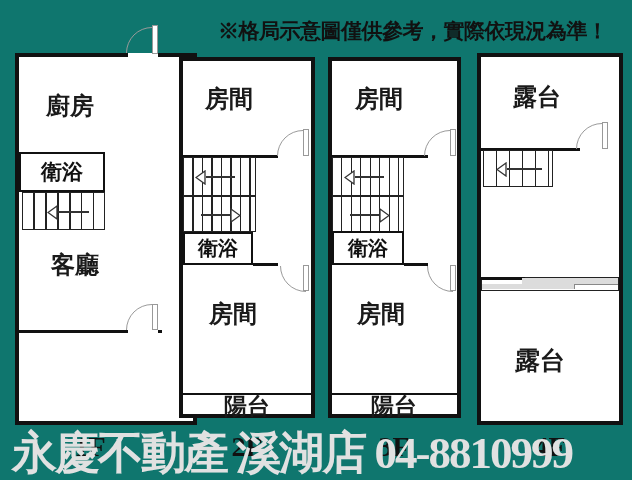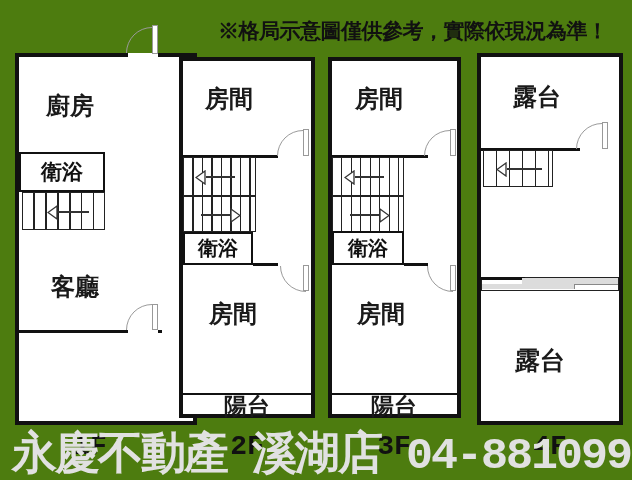--- a/index.html
+++ b/index.html
@@ -1,17 +1,17 @@
 <!DOCTYPE html>
 <html><head>
 <meta charset="utf-8">
 <style>
   html,body{margin:0;padding:0;background:#fff;}
-  .stage{position:relative;width:632px;height:480px;background:#4d7c0f;overflow:hidden;
-         font-family:Liberation Mono, monospace;color:#111;}
+  .stage{position:relative;width:632px;height:480px;background:#0f766e;overflow:hidden;
+         font-family:Liberation Serif, serif;color:#111;}
   .notice{position:absolute;left:218px;top:17px;font-size:21px;font-weight:700;
           letter-spacing:-0.5px;white-space:nowrap;color:#111;}
   .panel{position:absolute;border:4px solid #111;background:#fff;box-sizing:border-box;}
   #p1{left:15px;top:53px;width:182px;height:372px;}
   #p2{left:179px;top:57px;width:136px;height:361px;}
   #p3{left:328px;top:57px;width:133px;height:361px;}
   #p4{left:477px;top:53px;width:146px;height:372px;}
   .lbl{position:absolute;transform:translate(-50%,-50%);font-size:24px;font-weight:600;
        white-space:nowrap;color:#1a1a1a;}
   .wall{position:absolute;background:#111;}
@@ -62,21 +62,21 @@
 
     <div class="stairs tread12" style="left:3px;top:135px;width:83px;height:38px;">
       <div class="arrow" style="left:24px;top:11px;width:42px;">
         <svg width="11" height="15" viewBox="0 0 11 15">
             <path d="M10 1 L1 7.5 L10 14 Z" fill="#fff" stroke="#333" stroke-width="1.3"></path>
           </svg>
         <i class="shaft"></i>
       </div>
     </div>
 
-    <div class="lbl" style="left:56px;top:230px;">客廳</div>
+    <div class="lbl" style="left:56px;top:208px;">客廳</div>
 
     <div class="wall" style="left:0;top:273px;width:109px;height:2.5px;"></div>
     <div class="wall" style="left:139px;top:273px;width:4px;height:2.5px;"></div>
     <div class="leaf" style="left:133px;top:247px;height:26px;"></div>
     <div class="arc q-nw" style="left:107px;top:247px;">
         <i></i>
       </div>
 
   </div>
 

